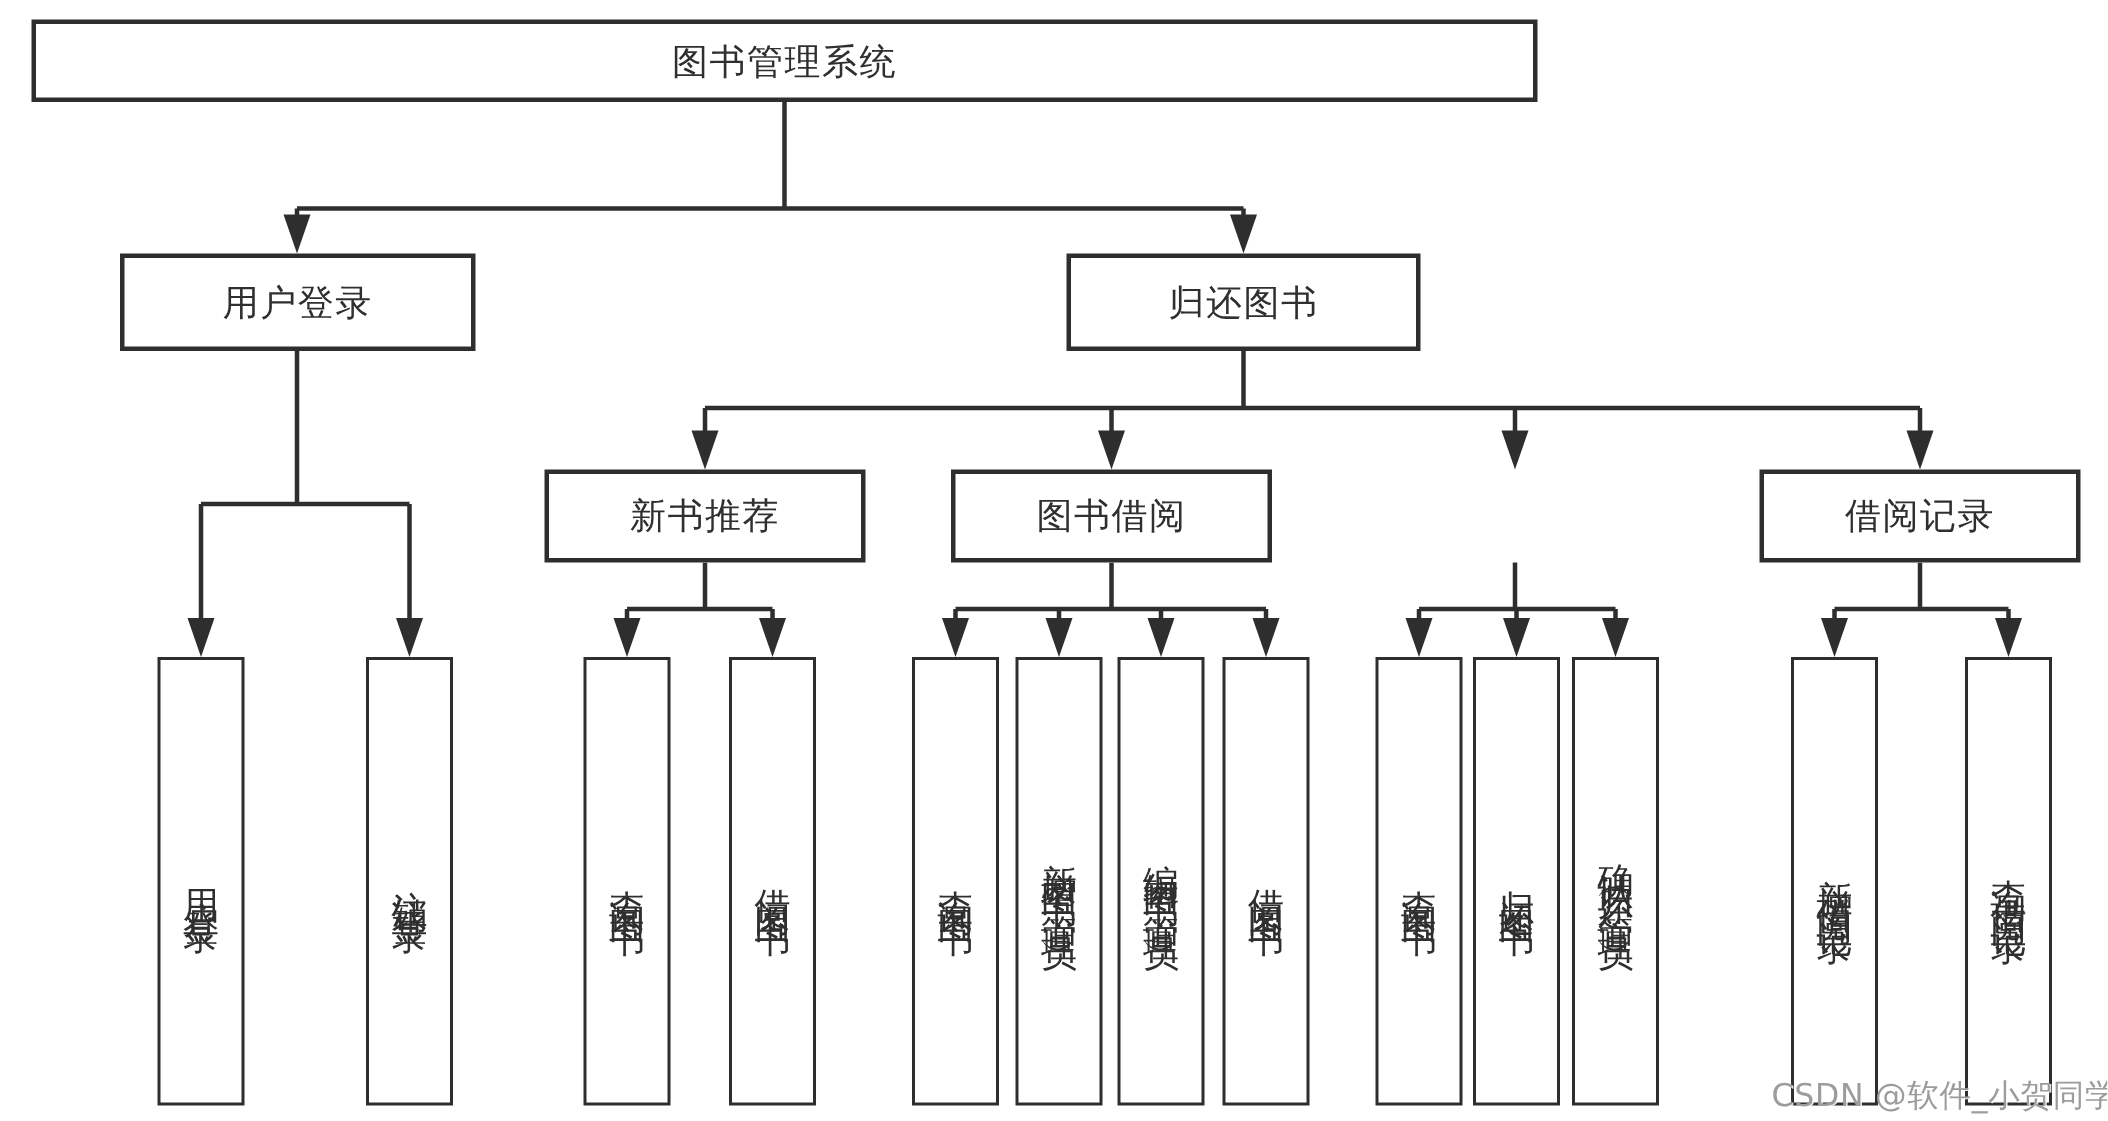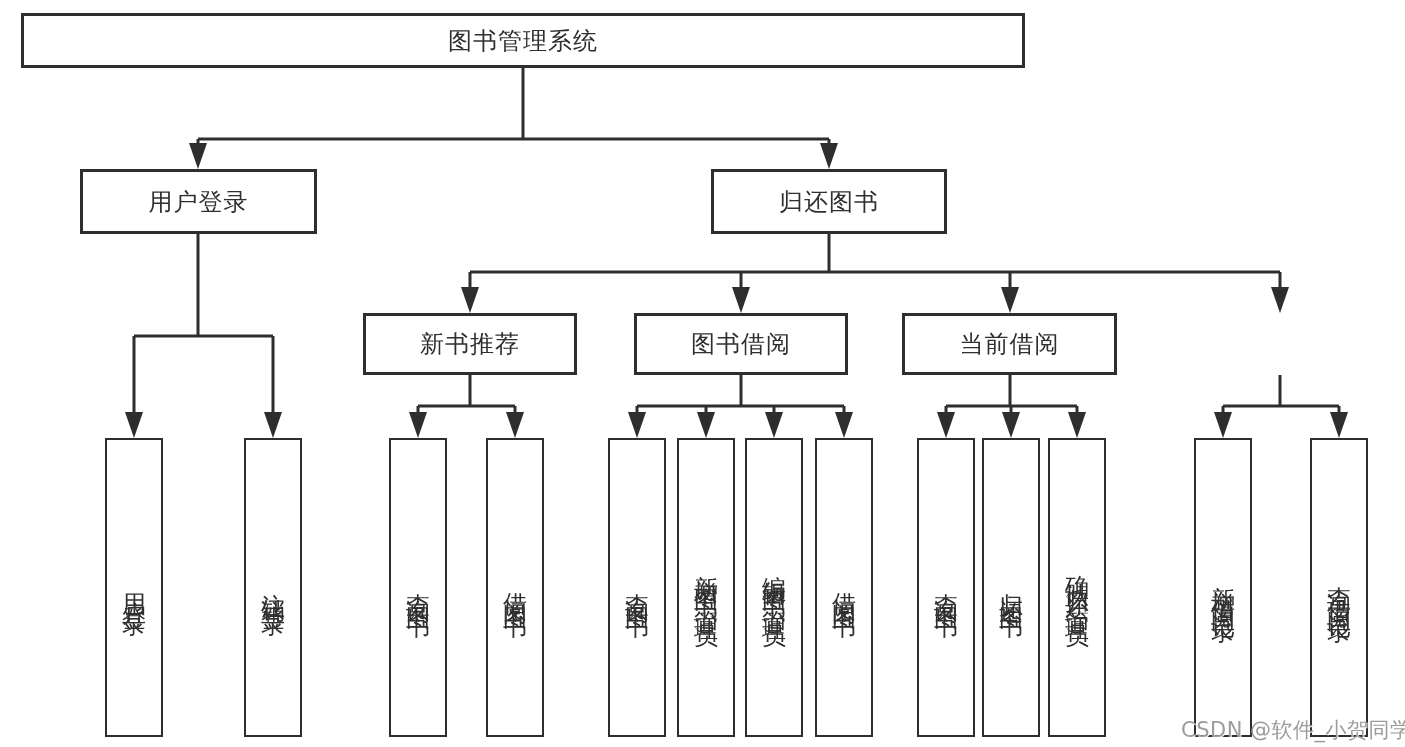--- a/index.html
+++ b/index.html
@@ -108,22 +108,22 @@
   <div class="hbox" style="left:711px;top:169px;width:236px;height:65px">
     <span class="hlbl">归还图书</span>
   </div>
 
   <div class="hbox" style="left:634px;top:313px;width:214px;height:62px">
     <span class="hlbl">图书借阅</span>
   </div>
   <div class="hbox" style="left:363px;top:313px;width:214px;height:62px">
     <span class="hlbl">新书推荐</span>
   </div>
-  <div class="hbox" style="left:902px;top:313px;width:215px;height:62px">
-    <span class="hlbl">当前借阅</span>
+  <div class="hbox" style="left:1173px;top:313px;width:214px;height:62px">
+    <span class="hlbl">借阅记录</span>
   </div>
 
   <div class="vbox" style="left:105px">
     <span class="vlbl">用户登录</span>
   </div>
   <div class="vbox" style="left:244px">
     <span class="vlbl">注销登录</span>
   </div>
 
   <div class="vbox" style="left:389px">

